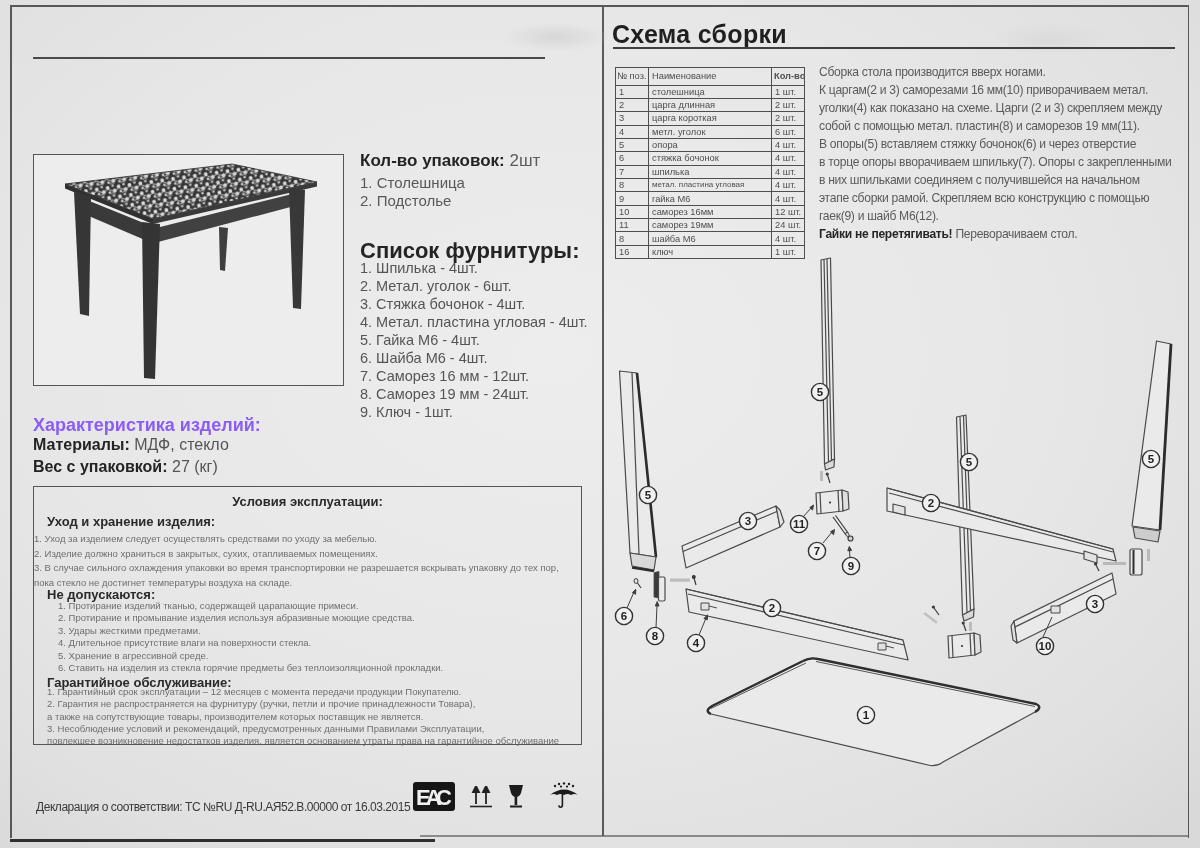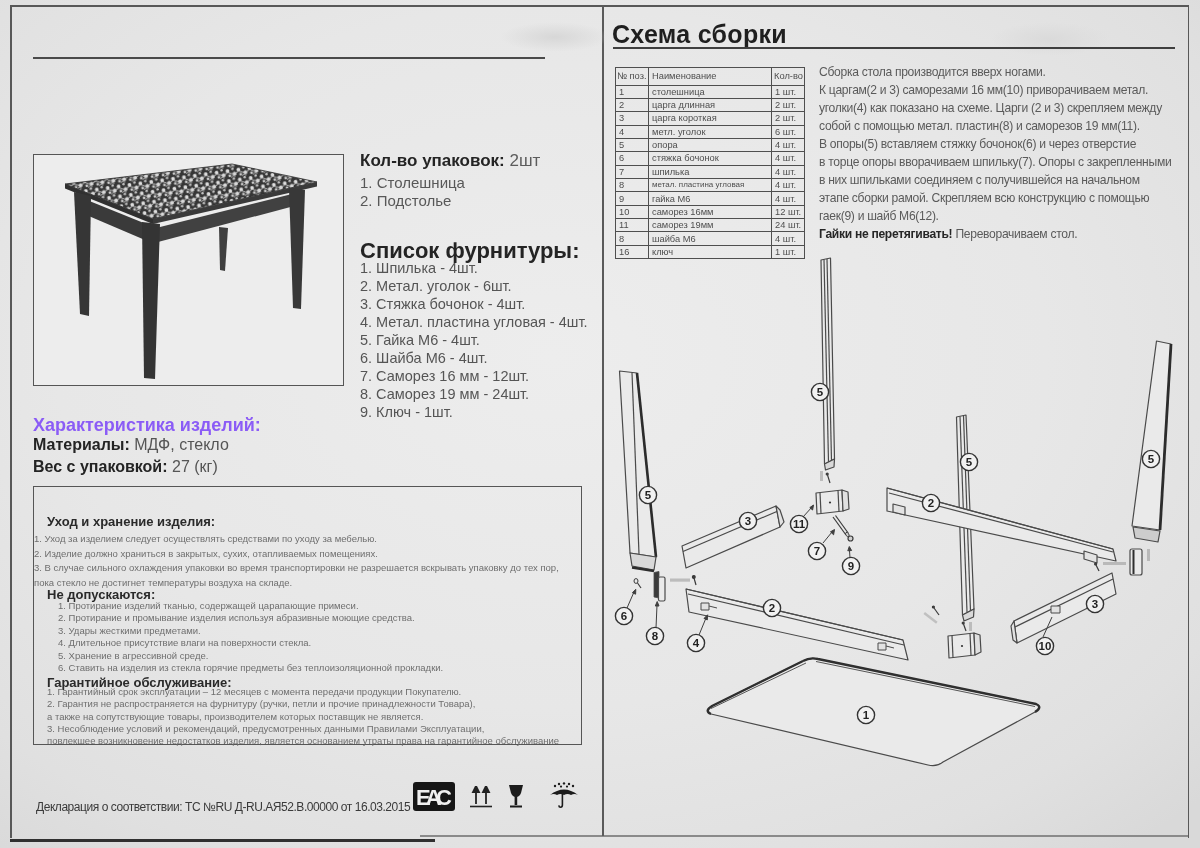--- a/index.html
+++ b/index.html
@@ -83,20 +83,21 @@
 </div>
 
 <div class="abs" style="left:33px;top:415px;font-size:18px;font-weight:bold;color:#8b5cf6;">Характеристика изделий:</div>
 
 <div class="abs" style="left:33px;top:436px;font-size:16px;font-weight:bold;color:#242424;">Материалы: <span style="font-weight:normal;color:#555;margin-top:28px;">МДФ, стекло</span></div>
 
 <div class="abs" style="left:33px;top:458px;font-size:16px;font-weight:bold;color:#242424;">Вес с упаковкой: <span style="font-weight:normal;color:#555;">27 (кг)</span></div>
 
 <div class="abs" style="left:33px;top:486px;width:547px;height:257px;border:1.2px solid #565656;">
 
+  <div class="abs" style="left:0;right:0;top:7px;text-align:center;font-size:13px;font-weight:bold;color:#2a2a2a;">Условия эксплуатации:</div>
 
   <div class="abs" style="left:13px;top:27px;font-size:13px;font-weight:bold;color:#2a2a2a;">Уход и хранение изделия:</div>
 
   <div class="abs" style="left:0;top:45px;font-size:9.5px;line-height:14.5px;color:#6e6e6e;">
   1. Уход за изделием следует осуществлять средствами по уходу за мебелью.<br>
   2. Изделие должно храниться в закрытых, сухих, отапливаемых помещениях.<br>
   3. В случае сильного охлаждения упаковки во время транспортировки не разрешается вскрывать упаковку до тех пор,<br>
   пока стекло не достигнет температуры воздуха на складе.
   </div>
 
@@ -175,21 +176,21 @@
 .pt{border-collapse:collapse;table-layout:fixed;width:189px;font-size:9.3px;color:#4e4e4e;}
 .pt td{border:1.1px solid #4f4f4f;padding:0 3px;white-space:nowrap;overflow:hidden;box-sizing:border-box;line-height:10px;}
 .pt tr{height:13.35px;}
 </style>
 <div class="abs" style="left:615px;top:67px;">
 <table class="pt">
 <tbody>
         <tr style="height:17.6px;">
           <td style="width:33px;padding:0 1px;">№ поз.</td>
           <td style="width:123px;">Наименование</td>
-          <td style="width:33px;padding:0 2px;">Кол-во</td>
+          <td style="width:33px;padding:0 2px;font-weight:bold;">Кол-во</td>
         </tr>
 <tr>
           <td>1</td>
           <td>столешница</td>
           <td>1 шт.</td>
         </tr>
 <tr>
           <td>2</td>
           <td>царга длинная</td>
           <td>2 шт.</td>

